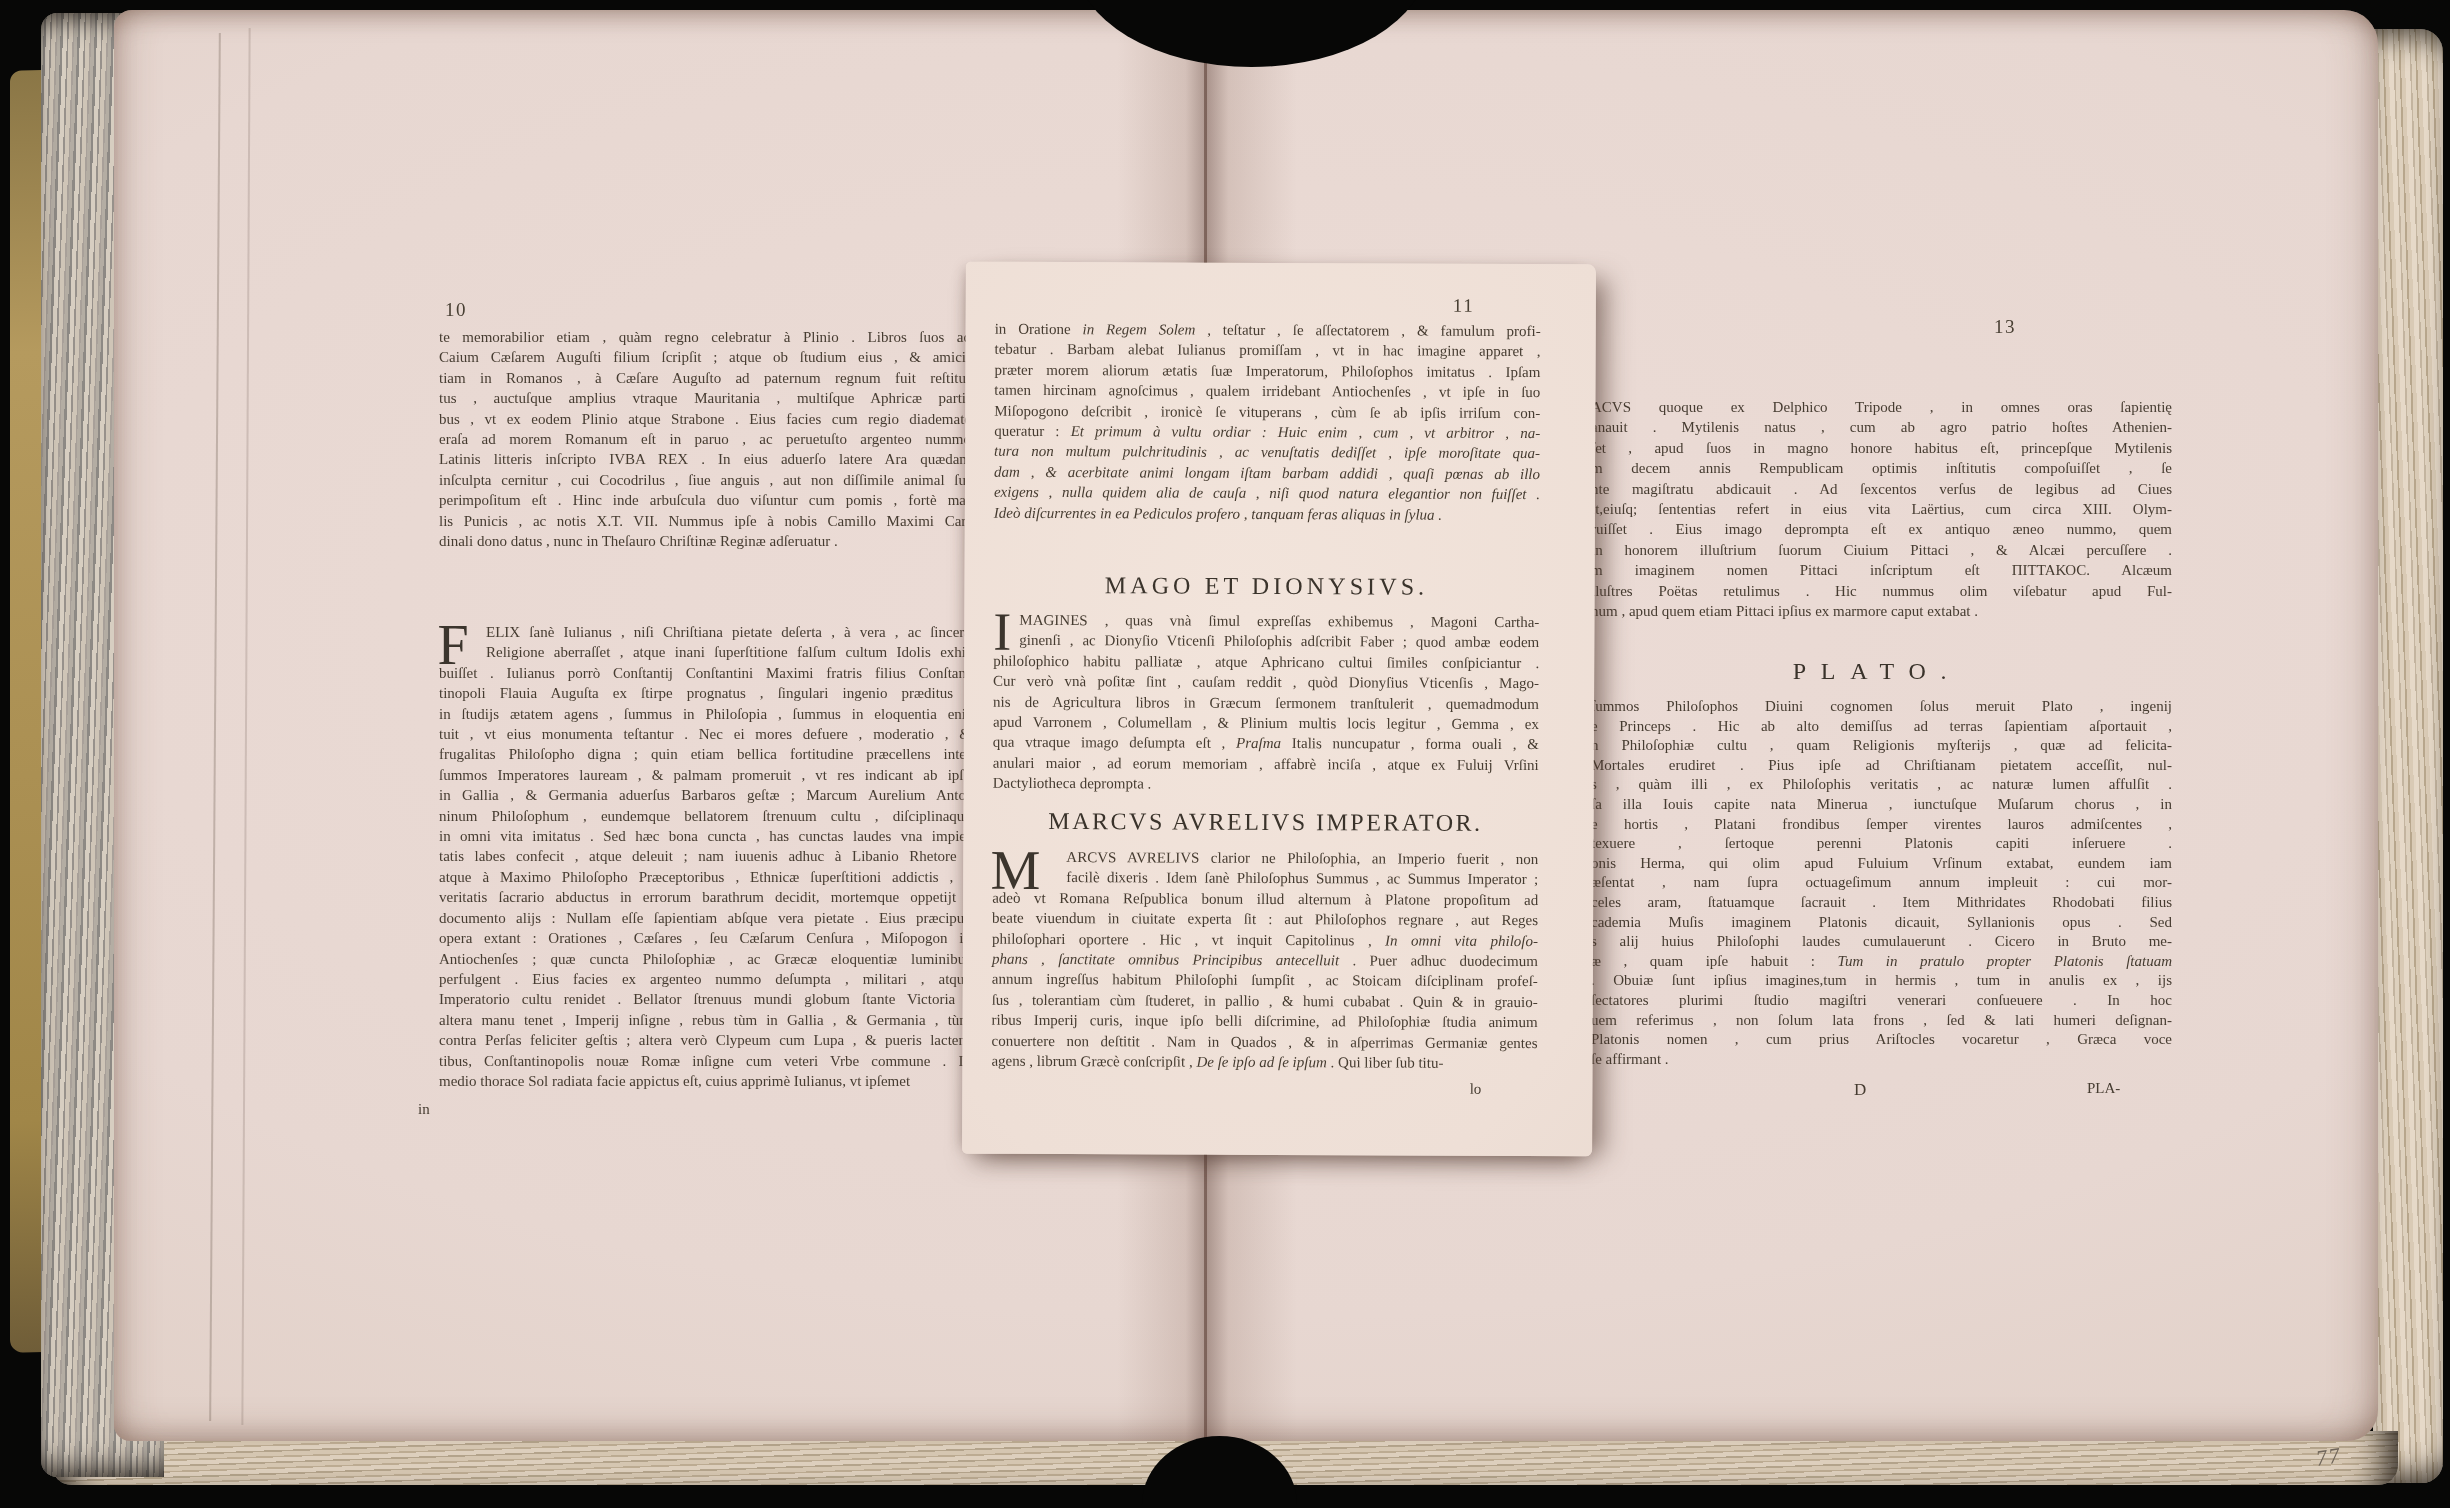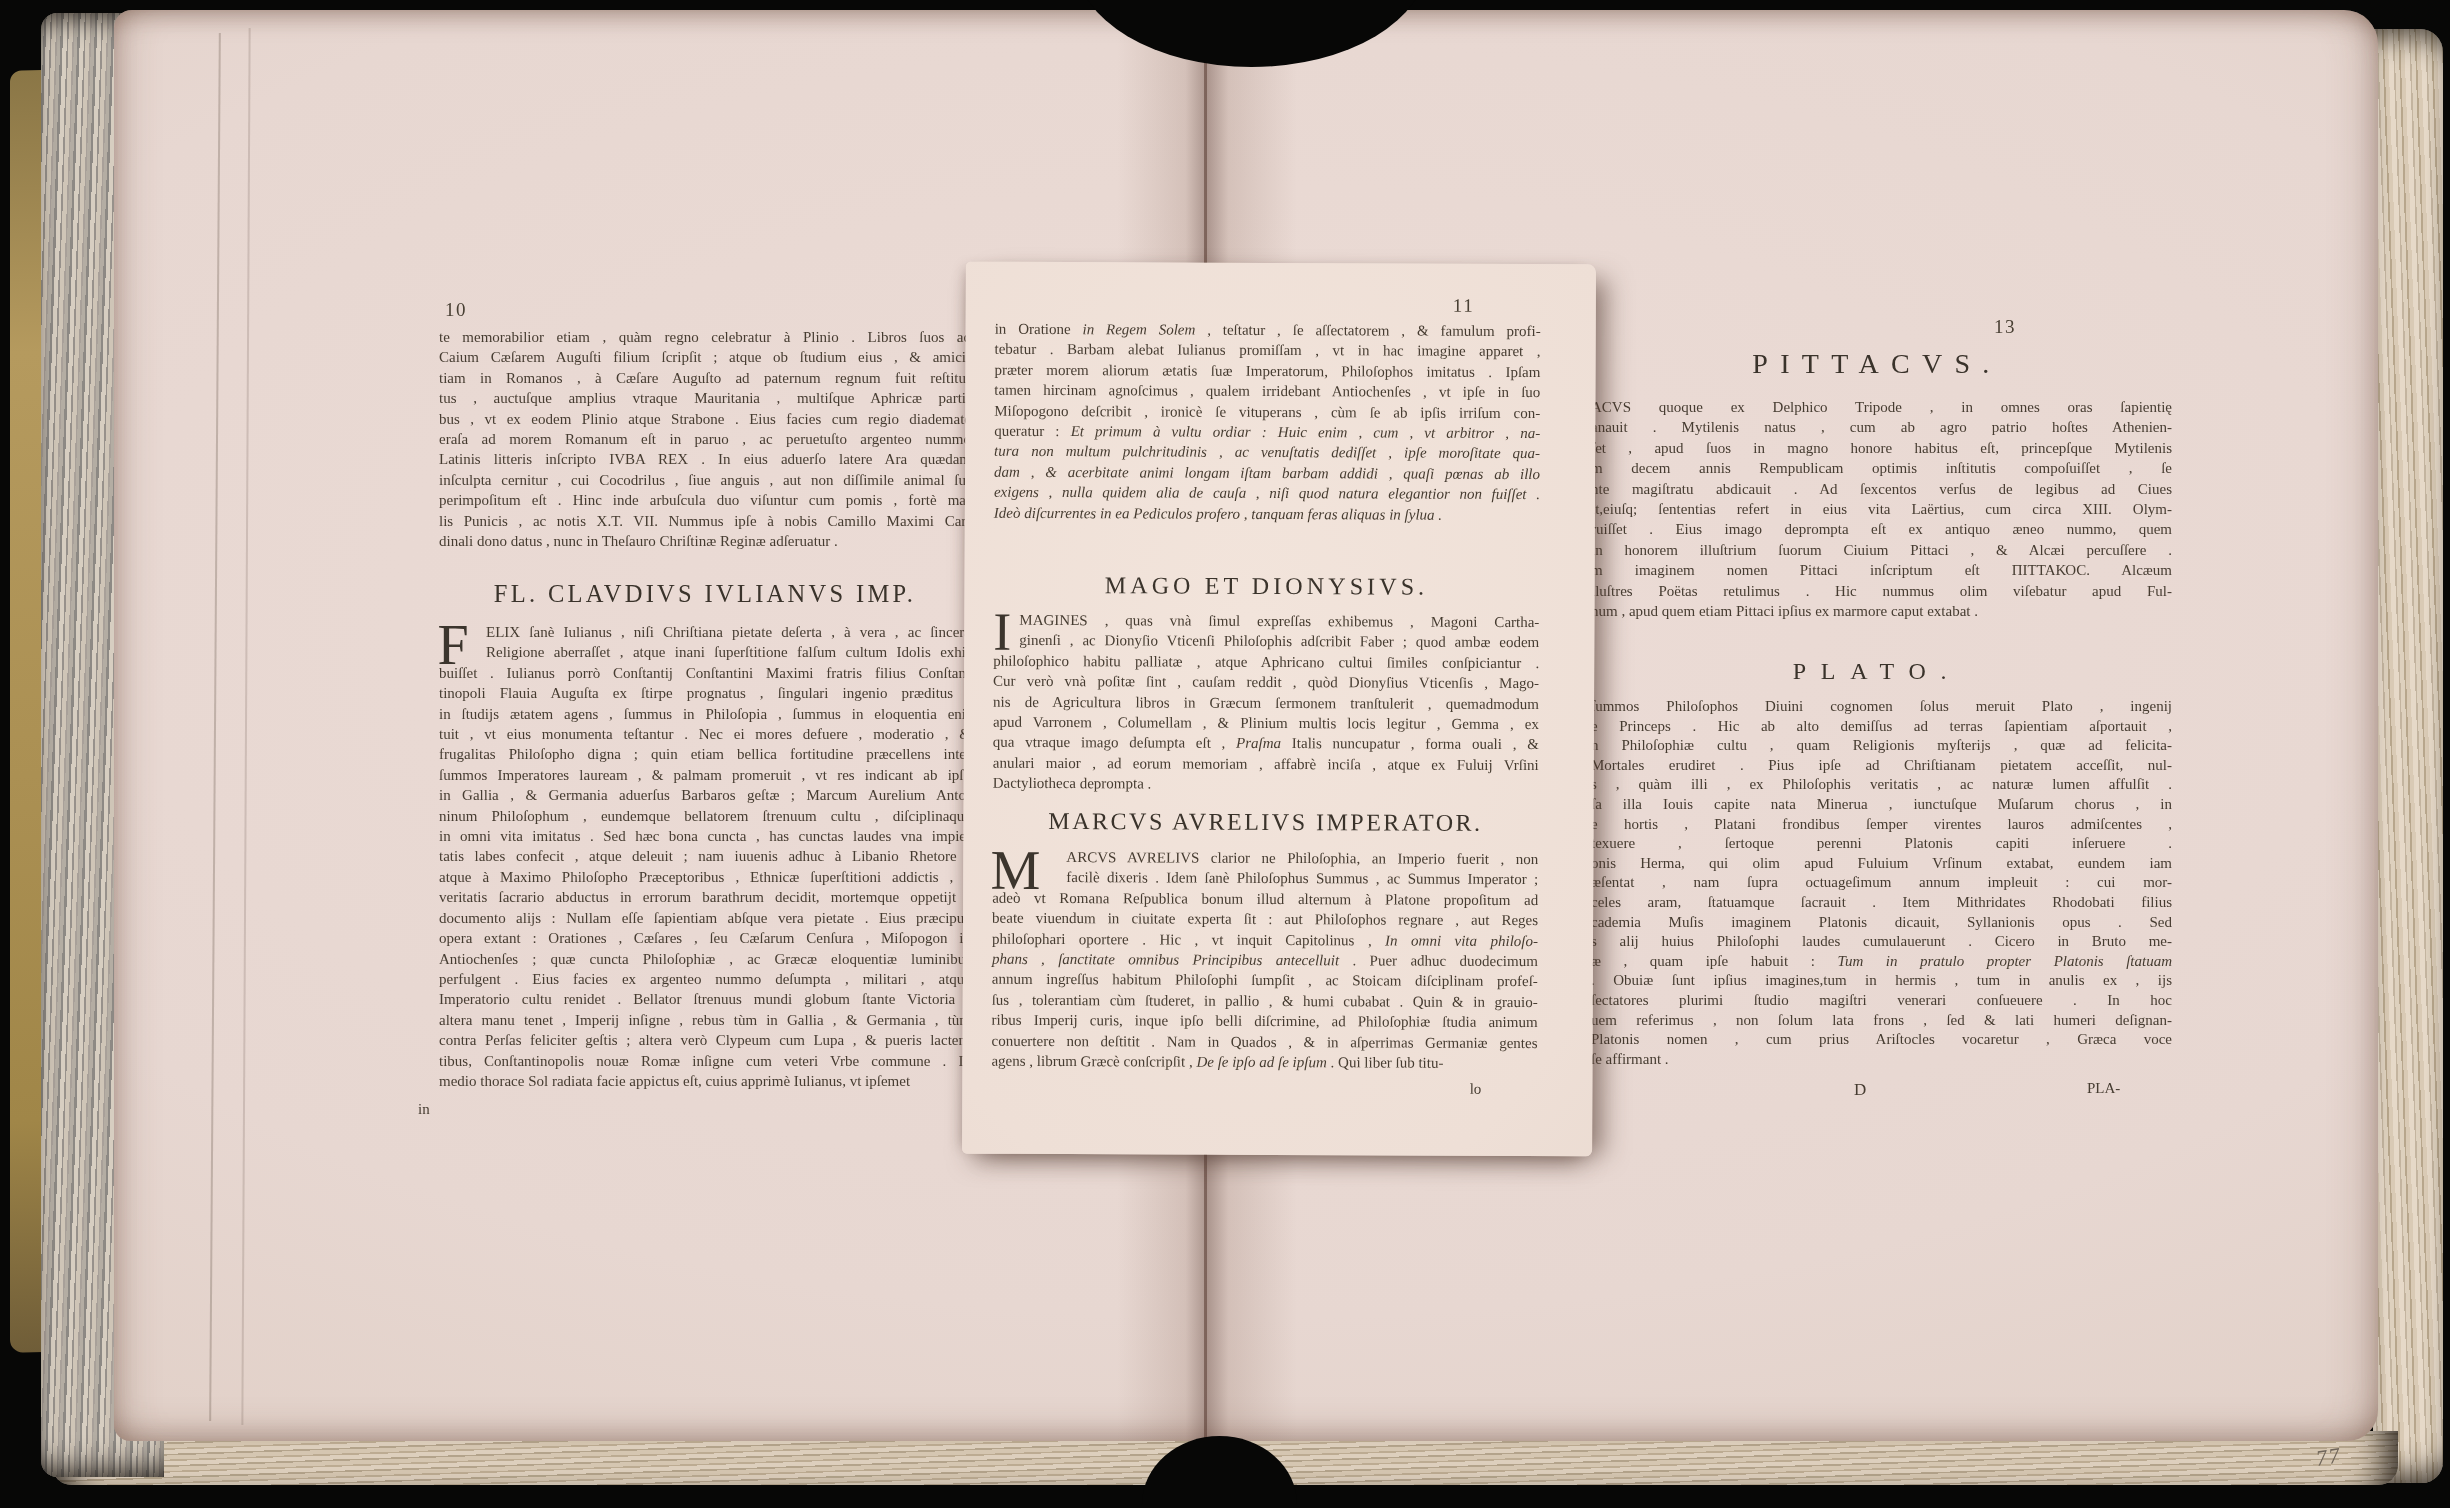--- a/index.html
+++ b/index.html
@@ -98,21 +98,20 @@
         <div class="line">bus , vt ex eodem Plinio atque Strabone . Eius facies cum regio diademate</div>
         <div class="line">eraſa ad morem Romanum eſt in paruo , ac peruetuſto argenteo nummo</div>
         <div class="line">Latinis litteris inſcripto IVBA REX . In eius aduerſo latere Ara quædam</div>
         <div class="line">inſculpta cernitur , cui Cocodrilus , ſiue anguis , aut non diſſimile animal ſu-</div>
         <div class="line">perimpoſitum eſt . Hinc inde arbuſcula duo viſuntur cum pomis , fortè ma-</div>
         <div class="line">lis Punicis , ac notis X.T. VII. Nummus ipſe à nobis Camillo Maximi Car-</div>
         <div class="line">dinali dono datus , nunc in Theſauro Chriſtinæ Reginæ adſeruatur .</div>
       </div>
   </div>
 
-  <div class="abs heading" style="left:439px;top:580px;width:532px;font-size:24.5px;letter-spacing:3.3px;">FL. CLAVDIVS IVLIANVS IMP.</div>
 
   <div class="abs para cap-f" style="left:439px;top:622px;width:532px;">
     <span class="dropcap">F</span>
     <div class="lines">
         <div class="line">ELIX ſanè Iulianus , niſi Chriſtiana pietate deſerta , à vera , ac ſincera</div>
         <div class="line">Religione aberraſſet , atque inani ſuperſtitione falſum cultum Idolis exhi-</div>
         <div class="line">buiſſet . Iulianus porrò Conſtantij Conſtantini Maximi fratris filius Conſtan-</div>
         <div class="line">tinopoli Flauia Auguſta ex ſtirpe prognatus , ſingulari ingenio præditus ,</div>
         <div class="line">in ſtudijs ætatem agens , ſummus in Philoſopia , ſummus in eloquentia eni-</div>
         <div class="line">tuit , vt eius monumenta teſtantur . Nec ei mores defuere , moderatio , &amp;</div>
@@ -133,21 +132,20 @@
         <div class="line">contra Perſas feliciter geſtis ; altera verò Clypeum cum Lupa , &amp; pueris lacten-</div>
         <div class="line">tibus, Conſtantinopolis nouæ Romæ inſigne cum veteri Vrbe commune . In</div>
         <div class="line">medio thorace Sol radiata facie appictus eſt, cuius apprimè Iulianus, vt ipſemet</div>
       </div>
   </div>
 
   <div class="abs catchword" style="left:418px;top:1101px;width:515px;">in</div>
 
   <div class="abs pagenum" style="left:1994px;top:316px;z-index:3;">13</div>
 
-  <div class="abs heading" style="left:1591px;top:348px;width:572px;font-size:28px;letter-spacing:12.3px;">PITTACVS.</div>
 
   <div class="abs para" style="left:1591px;top:397px;width:581px;">
     <div class="lines">
         <div class="line">ACVS quoque ex Delphico Tripode ,  in omnes oras ſapientię</div>
         <div class="line">anauit .  Mytilenis natus ,  cum ab agro patrio hoſtes Athenien-</div>
         <div class="line">ſet , apud ſuos in magno honore habitus eſt, princepſque Mytilenis</div>
         <div class="line">m decem annis Rempublicam optimis inſtitutis compoſuiſſet ,  ſe</div>
         <div class="line">nte magiſtratu abdicauit .  Ad ſexcentos verſus de legibus ad Ciues</div>
         <div class="line">it,eiuſq; ſententias refert in eius vita Laërtius, cum circa XIII. Olym-</div>
         <div class="line">ruiſſet .  Eius imago deprompta eſt ex antiquo æneo nummo, quem</div>

